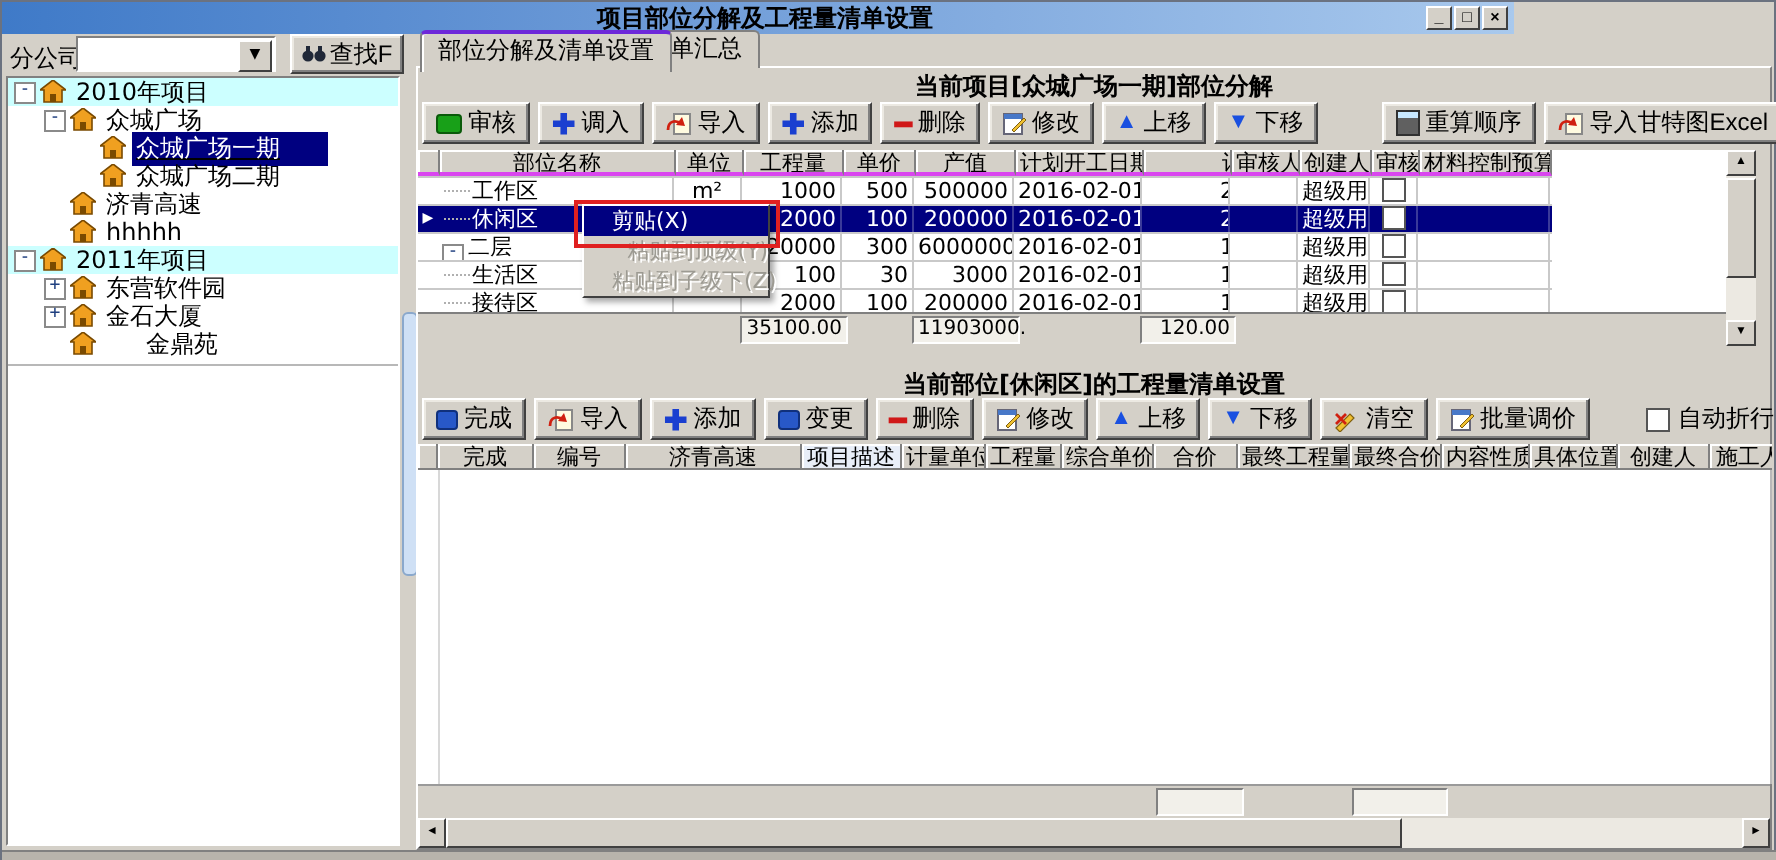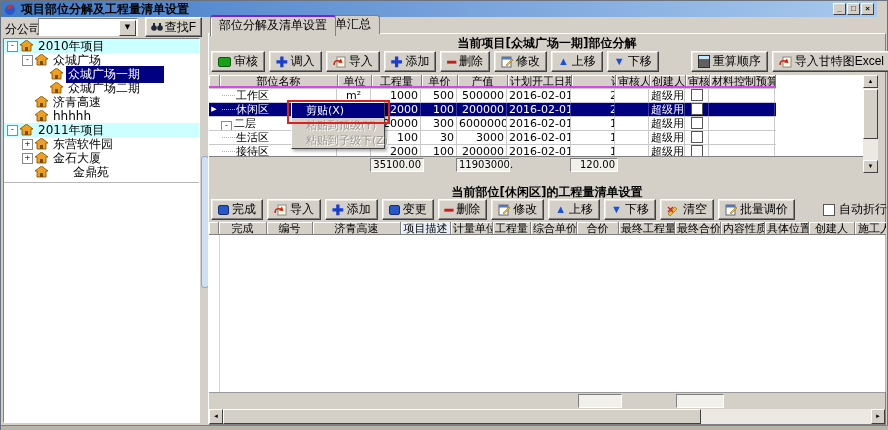--- a/index.html
+++ b/index.html
@@ -2,23 +2,23 @@
 <html><head>
 <meta charset="utf-8">
 <style>
   html,body{margin:0;padding:0;}
   body{width:888px;height:430px;overflow:hidden;background:#9aa0a8;
        font-family:"DejaVu Sans","Liberation Sans",sans-serif;font-size:11px;color:#000;}
   #win{position:relative;width:888px;height:430px;background:#d4d0c8;
        border:1px solid #6b7280;box-sizing:border-box;}
 
   
-  .titlebar{position:absolute;left:0;top:0;width:876px;height:16px;
+  .titlebar{position:absolute;left:0;top:0;width:756px;height:16px;
     background:linear-gradient(90deg,#3f7ac8 0%,#6f9cd8 45%,#a9c9ed 100%);
-    display:flex;align-items:center;padding-left:3px;box-sizing:border-box;}
+    display:flex;align-items:center;padding-left:3px;box-sizing:border-box;flex-direction:column;}
   .titletxt{font-weight:bold;font-size:12px;color:#000;margin-left:4px;white-space:nowrap;}
   .winbtns{position:absolute;right:3px;top:2px;display:flex;gap:1px;}
   .wbtn{width:13px;height:12px;background:#d4d0c8;border:1px solid;border-color:#fff #404040 #404040 #fff;
     font-size:8px;line-height:10px;text-align:center;font-weight:bold;padding:0;}
 
   
   .srow{position:absolute;left:0;top:17px;width:200px;height:19px;}
   .slabel{position:absolute;left:4px;top:3px;font-size:12px;}
   .combo{position:absolute;left:37px;top:0px;width:100px;height:18px;background:#fff;
     border:1px solid;border-color:#808080 #fff #fff #808080;box-sizing:border-box;}
@@ -87,21 +87,21 @@
   .sbtn{position:absolute;left:0;width:15px;height:13px;background:#d4d0c8;border:1px solid;
     border-color:#fff #404040 #404040 #fff;font-size:6px;text-align:center;line-height:11px;padding:0;box-sizing:border-box;}
   .vthumb{position:absolute;left:0;top:14px;width:15px;height:50px;background:#d4d0c8;border:1px solid;
     border-color:#fff #404040 #404040 #fff;box-sizing:border-box;}
 
   
   .cmenu{position:absolute;left:290px;top:101px;width:92px;background:#d4d0c8;
     border:1px solid;border-color:#fff #404040 #404040 #fff;box-shadow:2px 2px 3px rgba(0,0,0,.35);z-index:50;}
   .mi{height:15px;line-height:15px;padding-left:14px;font-size:11px;white-space:nowrap;}
   .mi.selmi{background:#000080;color:#fff;}
-  .mi.dis{color:#9c9a92;text-shadow:1px 1px 0 #ffffff;}
+  .mi.dis{color:#9c9a92;text-shadow:1px 1px 0 #ffffff;text-align:right;}
   .redbox{position:absolute;left:286px;top:99px;width:99px;height:20px;border:2px solid #e02020;z-index:51;}
 
   
   .lhead{position:absolute;left:208px;top:221px;width:677px;display:flex;height:13px;line-height:13px;overflow:hidden;}
   .lhead .gc{background:#d4d0c8;border-right:1px solid #808080;border-bottom:1px solid #808080;
     box-shadow:inset 1px 1px 0 #fff;text-align:center;}
   .lhead .hlcol{background:#e8eef8;}
   .l0{flex:0 0 10px;} .l1{flex:0 0 48px;} .l2{flex:0 0 46px;} .l3{flex:0 0 88px;} .l4{flex:0 0 50px;}
   .l5{flex:0 0 42px;} .l6{flex:0 0 38px;} .l7{flex:0 0 46px;} .l8{flex:0 0 42px;} .l9{flex:0 0 56px;}
   .l10{flex:0 0 46px;} .l11{flex:0 0 44px;} .l12{flex:0 0 44px;} .l13{flex:0 0 46px;} .l14{flex:0 0 40px;}

